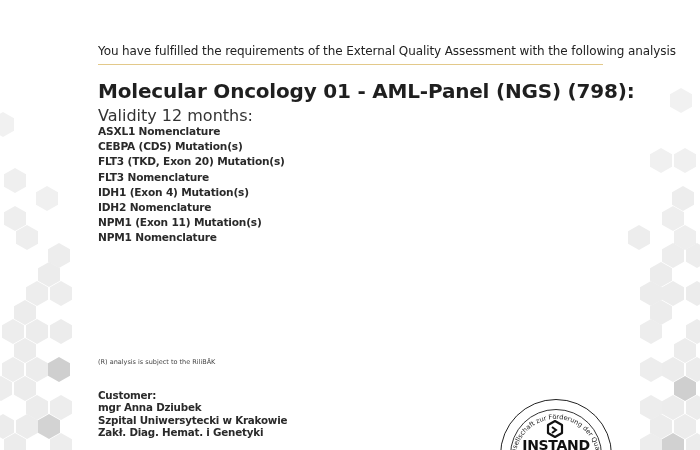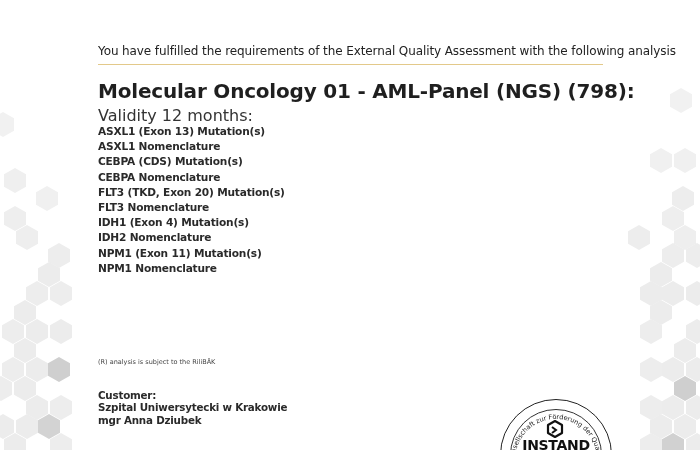--- a/index.html
+++ b/index.html
@@ -85,38 +85,37 @@
   <div class="hex" style="left:686px;top:433px;background:#ececec;"></div>
 </div>
 
 <div class="intro">You have fulfilled the requirements of the External Quality Assessment with the following analysis</div>
 <div class="divider"></div>
 
 <div class="title">Molecular Oncology 01 - AML-Panel (NGS) (798):</div>
 <div class="validity">Validity 12 months:</div>
 
 <ul class="analyses">
-  <li>ASXL1 (Exon 13) Mutation(s)</li>
   <li>ASXL1 Nomenclature</li>
   <li>CEBPA (CDS) Mutation(s)</li>
-  <li>CEBPA Nomenclature</li>
   <li>FLT3 (TKD, Exon 20) Mutation(s)</li>
   <li>FLT3 Nomenclature</li>
   <li>IDH1 (Exon 4) Mutation(s)</li>
   <li>IDH2 Nomenclature</li>
   <li>NPM1 (Exon 11) Mutation(s)</li>
   <li>NPM1 Nomenclature</li>
 </ul>
 
 <div class="footnote">(R) analysis is subject to the RiliBÄK</div>
 
 <div class="customer">
   <div>Customer:</div>
+  <div>mgr Anna Dziubek</div>
   <div>Szpital Uniwersytecki w Krakowie</div>
-  <div>mgr Anna Dziubek</div>
+  <div>Zakł. Diag. Hemat. i Genetyki</div>
 </div>
 
 <div class="seal">
   <div class="seal-inner"></div>
   <svg class="seal-text" viewBox="0 0 110 110">
     <defs>
         <path id="arc" d="M 14 60 A 41 41 0 1 1 96 60"></path>
       </defs>
     <text font-size="6.6" fill="#222" font-family="DejaVu Sans, sans-serif">
       <textPath href="#arc" startOffset="2" id="arcText">Gesellschaft zur Förderung der Qualitätssicherung</textPath>

